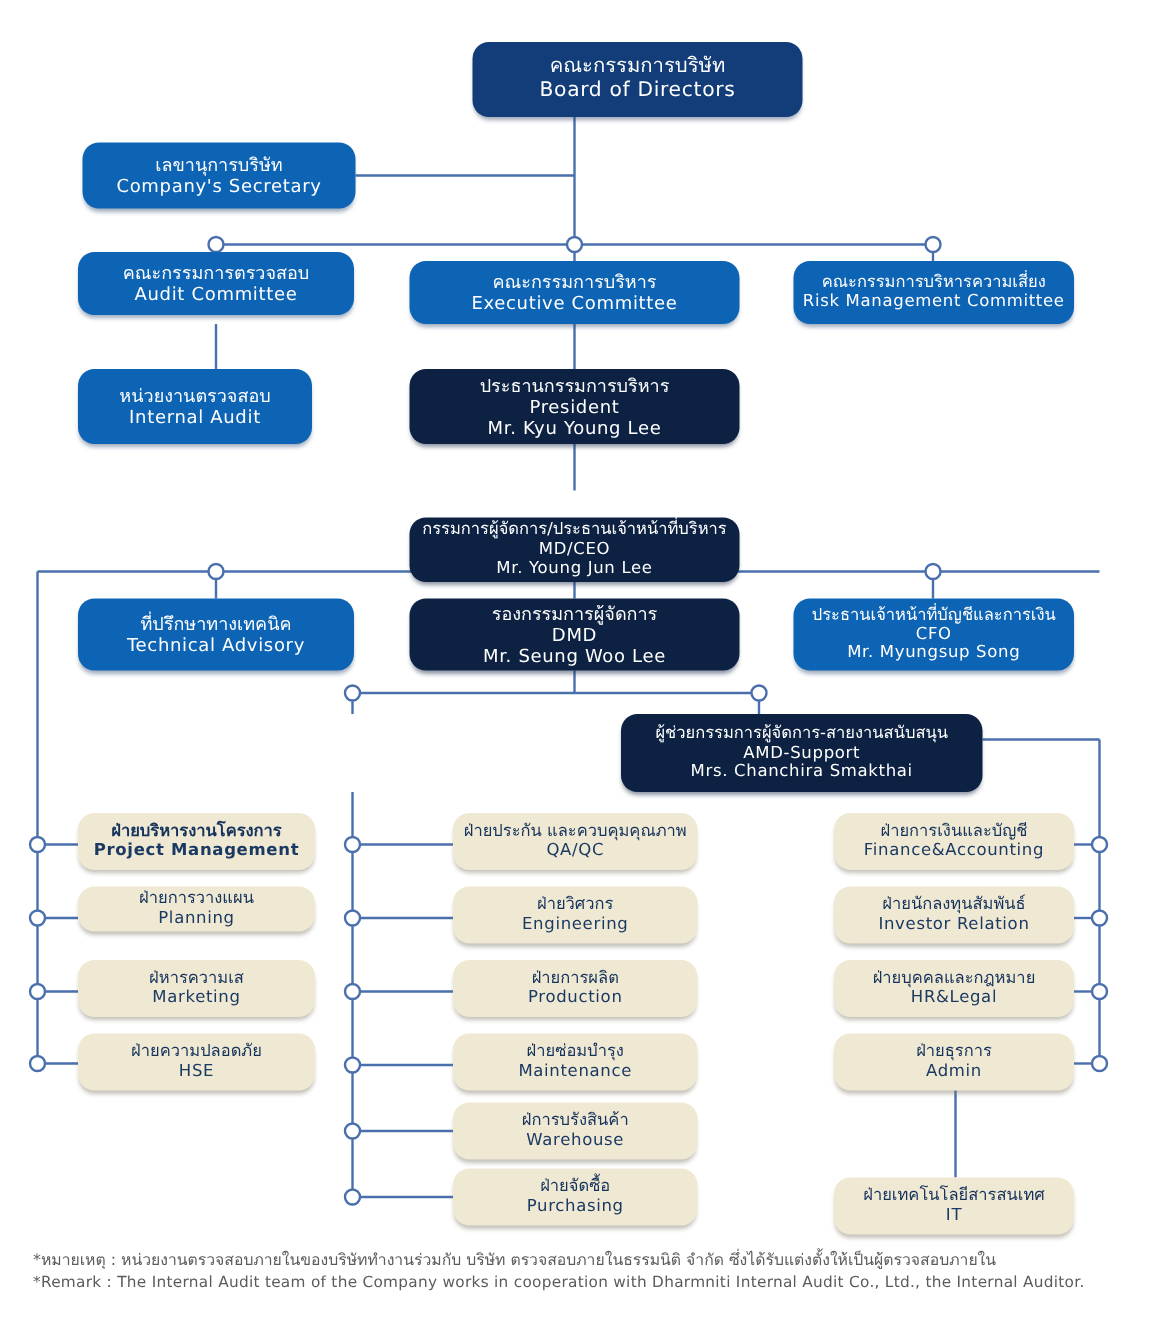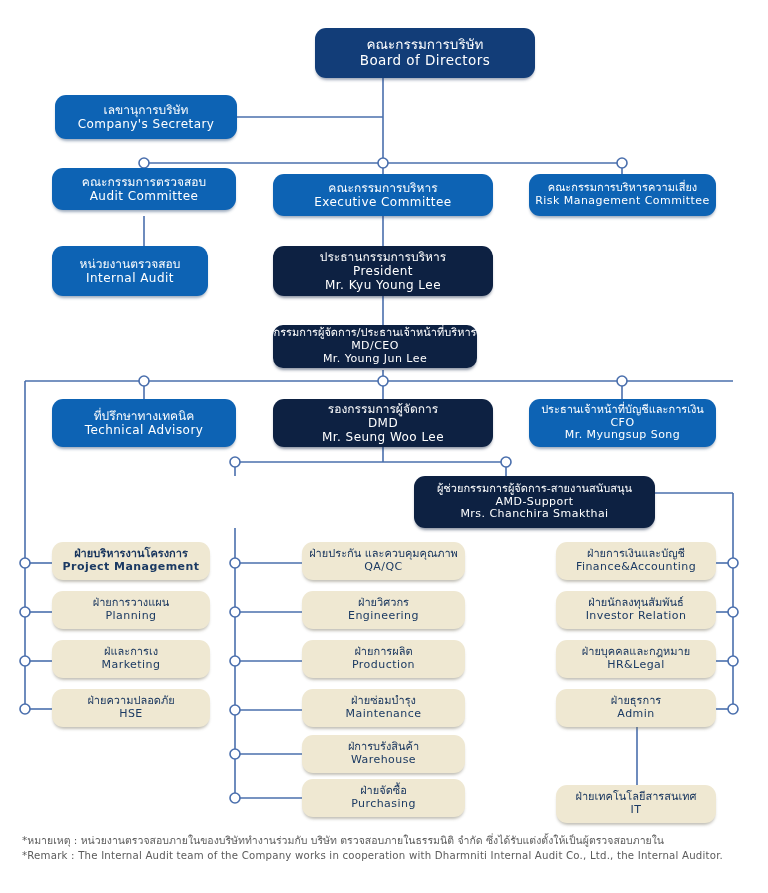--- a/index.html
+++ b/index.html
@@ -215,21 +215,21 @@
     <span class="th">หน่วยงานตรวจสอบ</span>
     <span class="en">Internal Audit</span>
   </div>
 
   <div class="node v-darknavy s-md" style="left:273px; top:246px; width:220px; height:50px;">
     <span class="th">ประธานกรรมการบริหาร</span>
     <span class="en">President</span>
     <span class="en">Mr. Kyu Young Lee</span>
   </div>
 
-  <div class="node v-darknavy s-sm" style="left:273px; top:325px; width:204px; height:43px;border-radius:10px;">
+  <div class="node v-darknavy s-sm" style="left:273px; top:345px; width:220px; height:43px;">
     <span class="th">กรรมการผู้จัดการ/ประธานเจ้าหน้าที่บริหาร</span>
     <span class="en">MD/CEO</span>
     <span class="en">Mr. Young Jun Lee</span>
   </div>
 
   <div class="node v-blue s-md" style="left:52px; top:399px; width:184px; height:48px;">
     <span class="th">ที่ปรึกษาทางเทคนิค</span>
     <span class="en">Technical Advisory</span>
   </div>
 
@@ -249,26 +249,26 @@
   <div class="node v-darknavy s-sm" style="left:414px; top:476px; width:241px; height:52px;">
     <span class="th">ผู้ช่วยกรรมการผู้จัดการ-สายงานสนับสนุน</span>
     <span class="en">AMD-Support</span>
     <span class="en">Mrs. Chanchira Smakthai</span>
   </div>
 
   <div class="node v-cream s-sm" style="left:52px; top:542px; width:158px; height:38px;font-weight:bold;">
     <span class="th">ฝ่ายบริหารงานโครงการ</span>
     <span class="en">Project Management</span>
   </div>
-  <div class="node v-cream s-sm" style="left:52px; top:591px; width:158px; height:38px;">
+  <div class="node v-cream s-sm" style="left:52px; top:591px; width:158px; height:30px;">
     <span class="th">ฝ่ายการวางแผน</span>
     <span class="en">Planning</span>
   </div>
   <div class="node v-cream s-sm" style="left:52px; top:640px; width:158px; height:38px;">
-    <span class="th">ฝ่และการเง</span>
+    <span class="th">ฝ่หารความเส</span>
     <span class="en">Marketing</span>
   </div>
   <div class="node v-cream s-sm" style="left:52px; top:689px; width:158px; height:38px;">
     <span class="th">ฝ่ายความปลอดภัย</span>
     <span class="en">HSE</span>
   </div>
 
   <div class="node v-cream s-sm" style="left:302px; top:542px; width:163px; height:38px;">
     <span class="th">ฝ่ายประกัน และควบคุมคุณภาพ</span>
     <span class="en">QA/QC</span>

